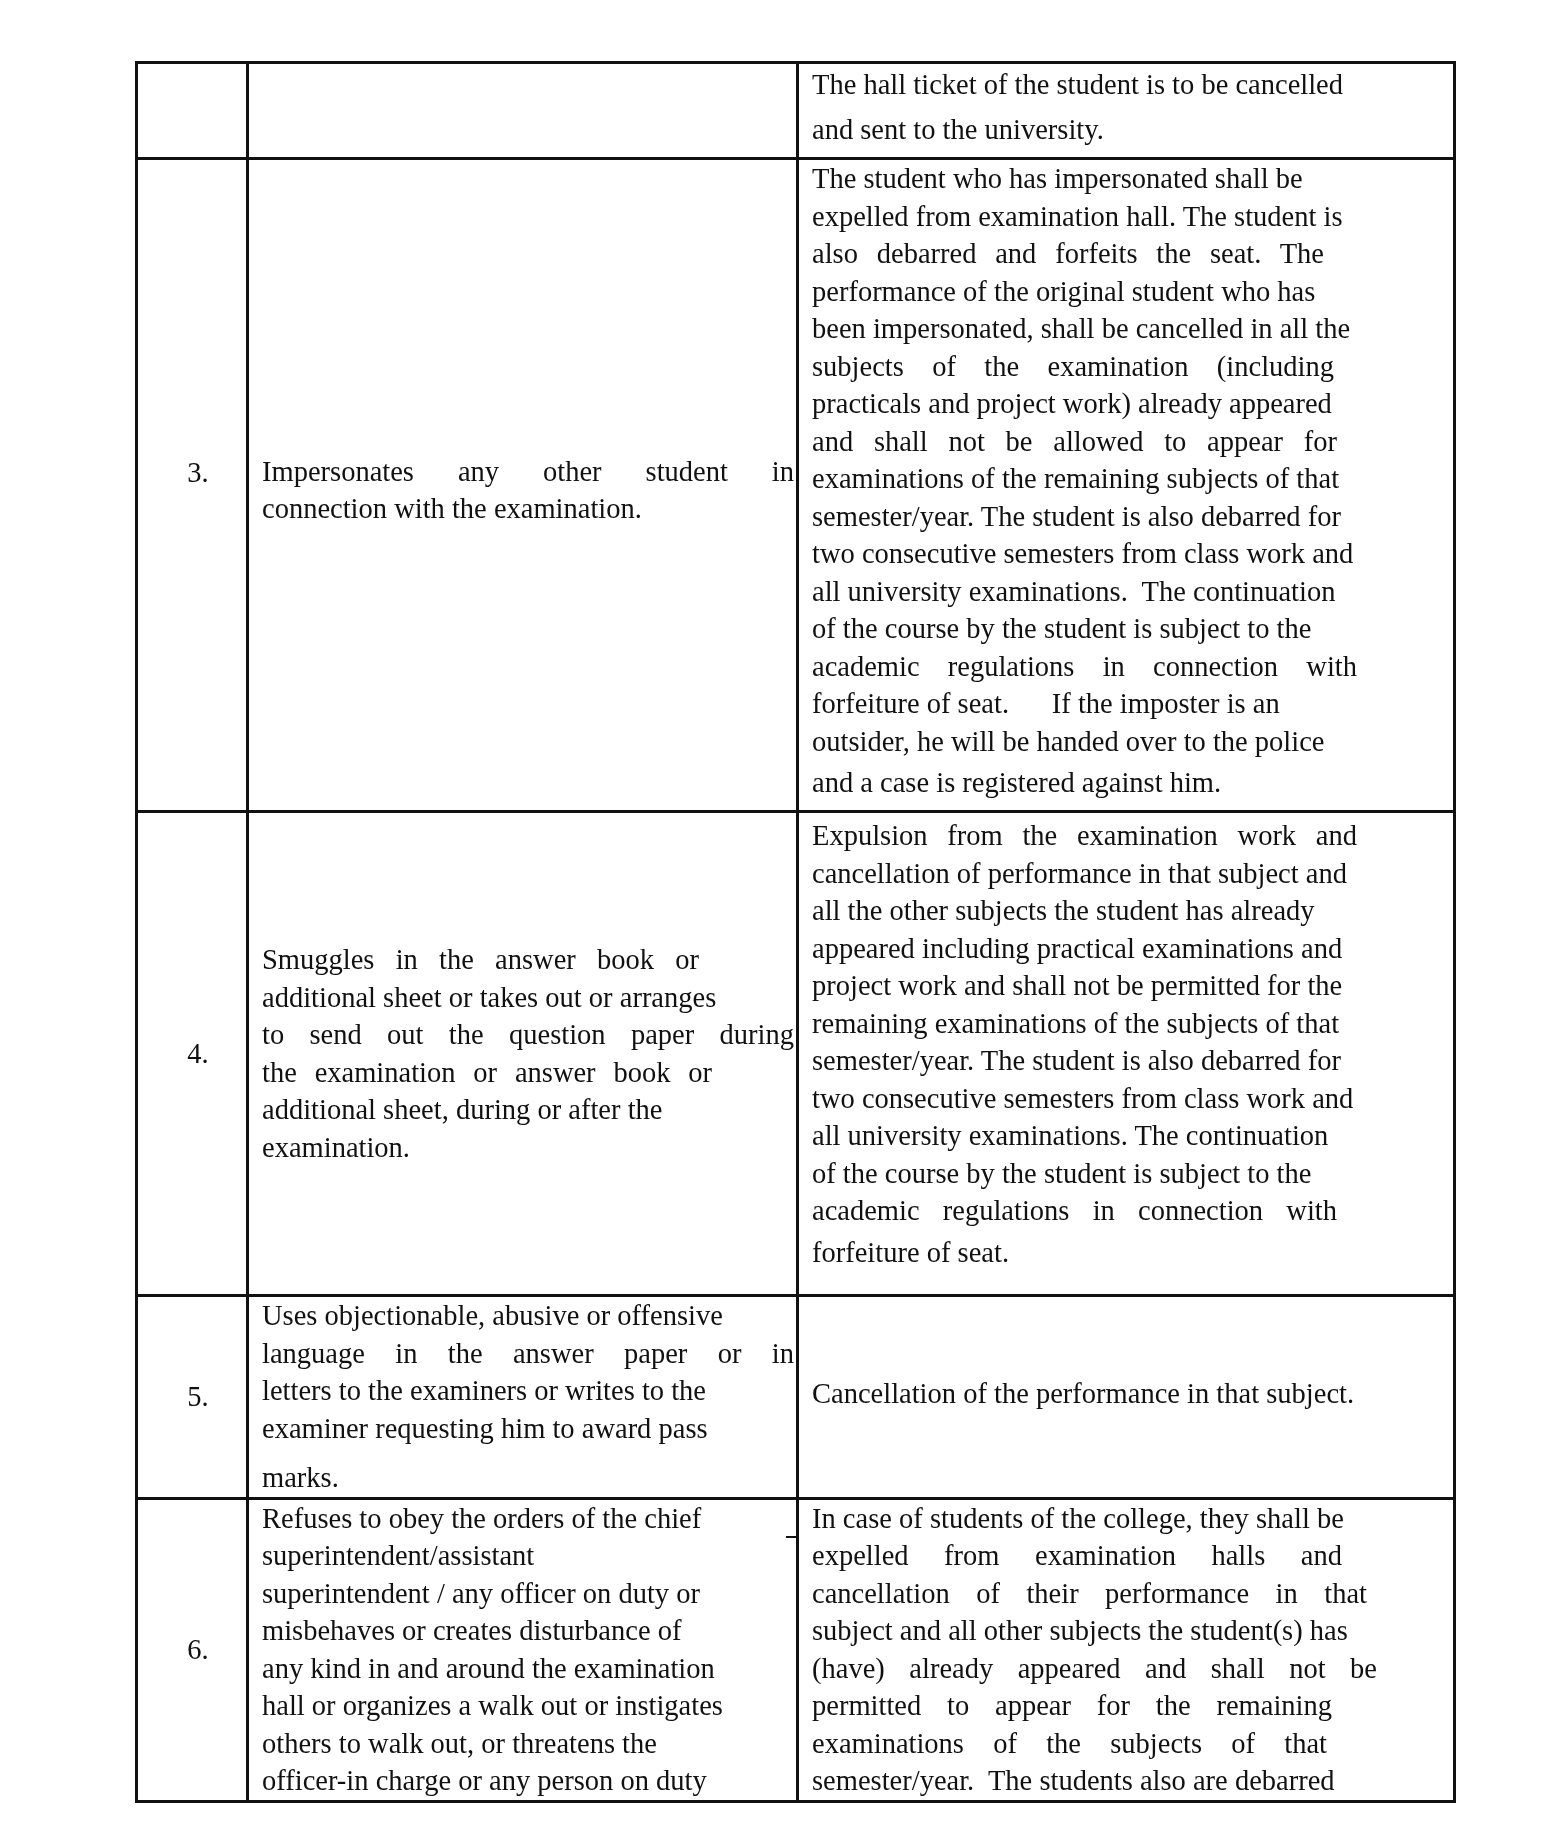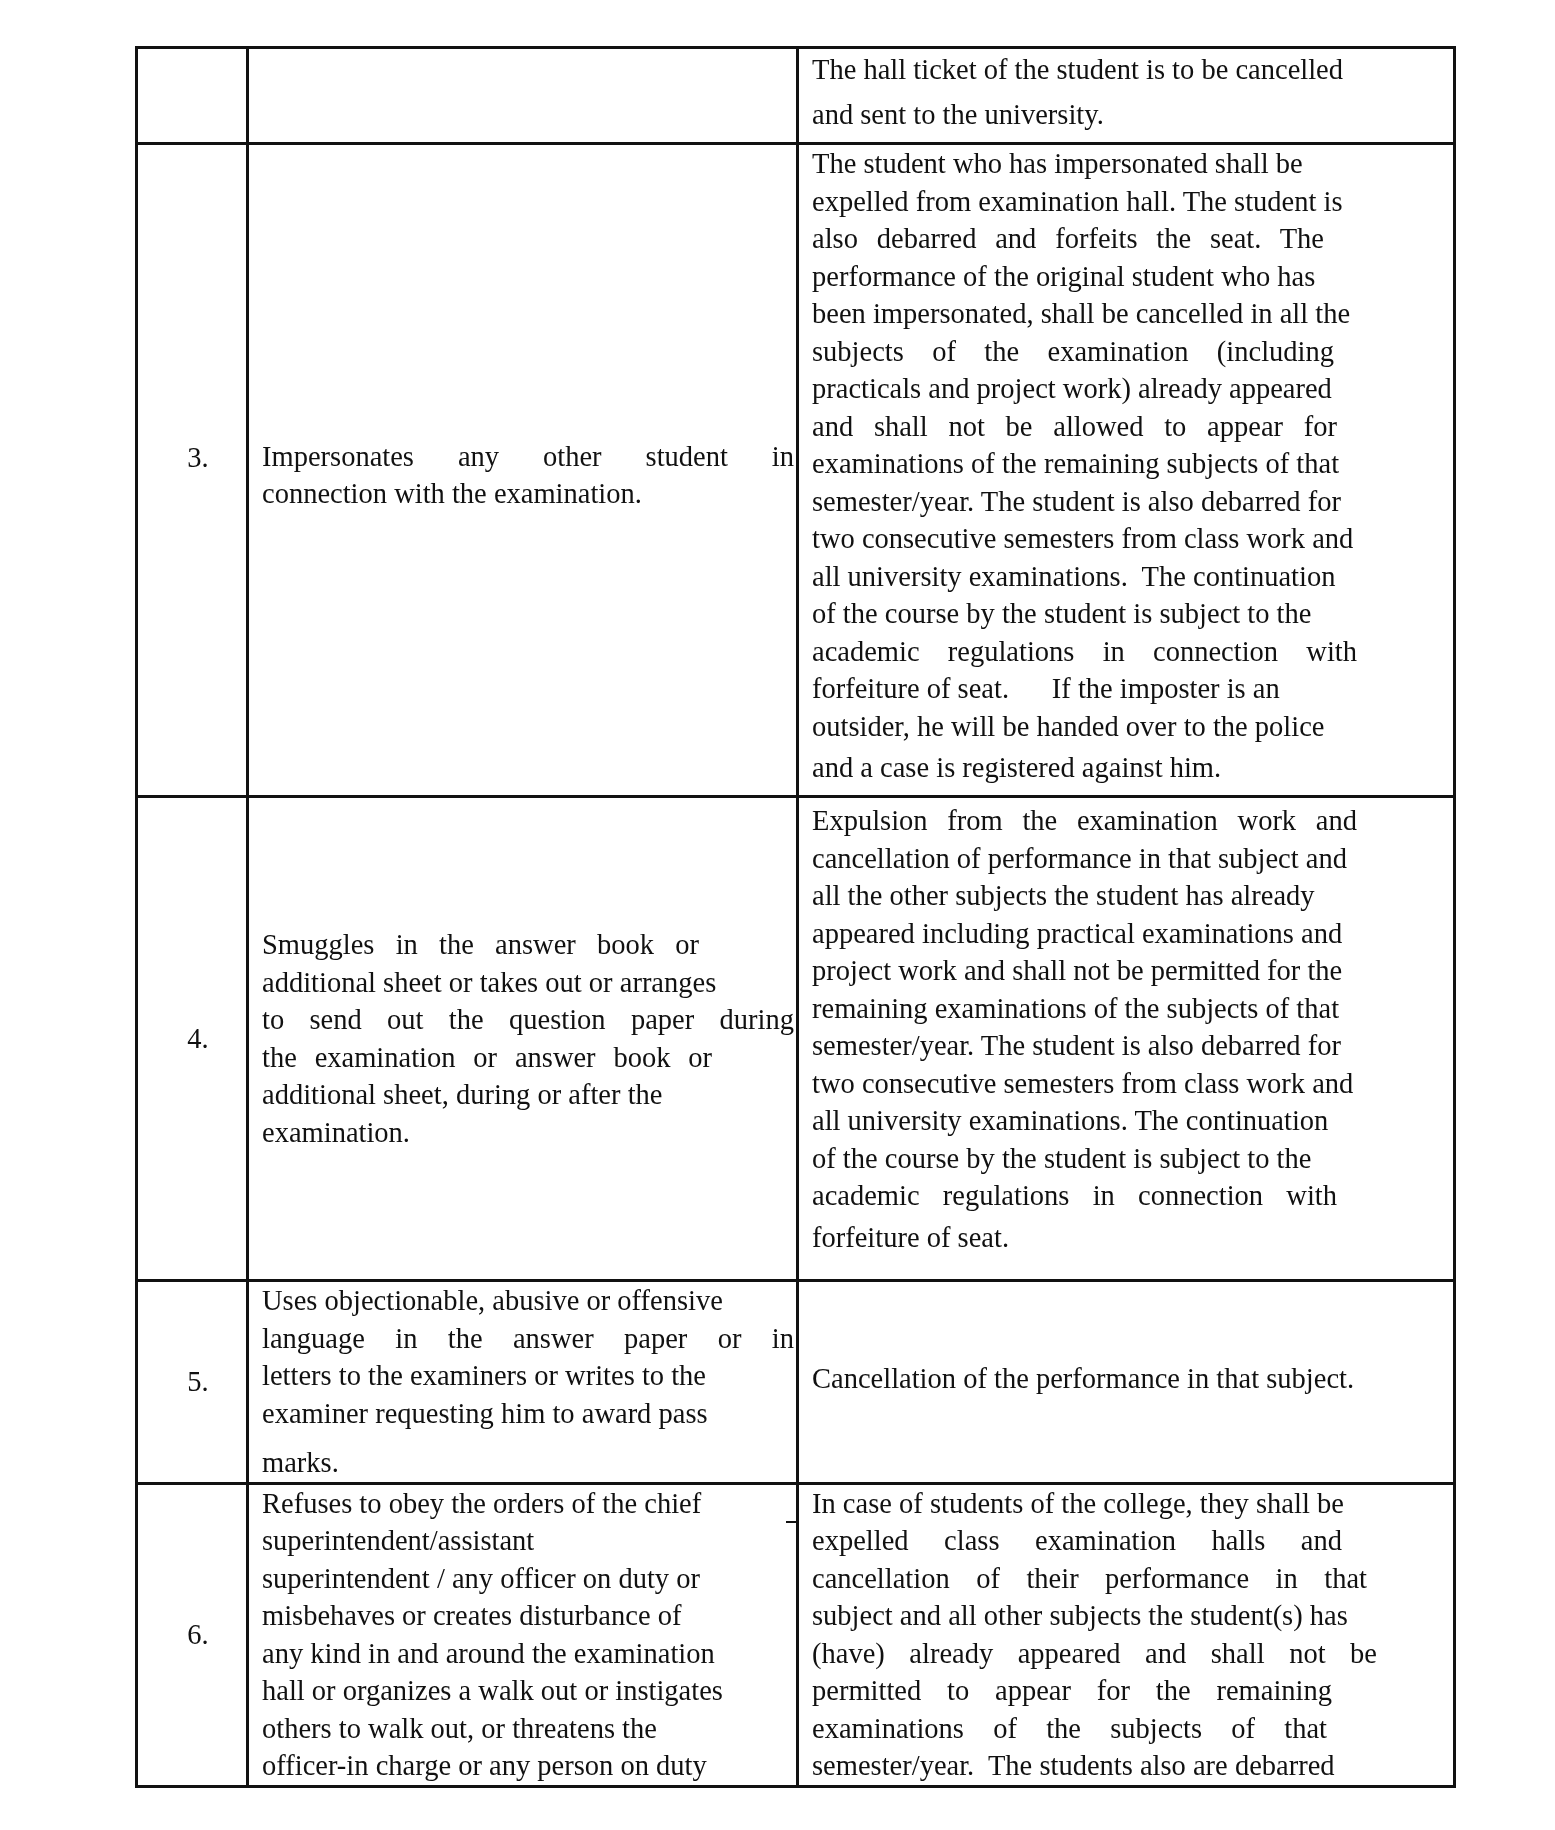--- a/index.html
+++ b/index.html
@@ -10,21 +10,21 @@
   body {
     width: 1555px;
     height: 1830px;
     position: relative;
     overflow: hidden;
     font-family: "Liberation Serif", "DejaVu Serif", serif;
     color: #111111;
   }
   .page {
     position: absolute;
-    left: 0; top: 2px;
+    left: 0; top: 17px;
     width: 1555px; height: 1502px;
   }
   table.rules {
     position: absolute;
     left: 135px;
     top: 44px;
     width: 1318px;
     border-collapse: collapse;
     table-layout: fixed;
   }
@@ -179,21 +179,21 @@
             <span class="line">any kind in and around the examination</span>
             <span class="line">hall or organizes a walk out or instigates</span>
             <span class="line">others to walk out, or threatens the</span>
             <span class="line">officer-in charge or any person on duty</span>
           </div>
           <span class="dash-mark" style="top:36px; right:0px; width:10px; height:2px; background:#111;"></span>
         </td>
         <td class="pun">
           <div>
             <span class="line">In case of students of the college, they shall be</span>
-            <span class="justify" style="width:530px;">expelled class examination halls and</span>
+            <span class="justify" style="width:530px;">expelled from examination halls and</span>
             <span class="justify" style="width:555px;">cancellation of their performance in that</span>
             <span class="line">subject and all other subjects the student(s) has</span>
             <span class="justify" style="width:565px;">(have) already appeared and shall not be</span>
             <span class="justify" style="width:520px;">permitted to appear for the remaining</span>
             <span class="justify" style="width:515px;">examinations of the subjects of that</span>
             <span class="line">semester/year.  The students also are debarred</span>
           </div>
         </td>
       </tr>
     </tbody>

